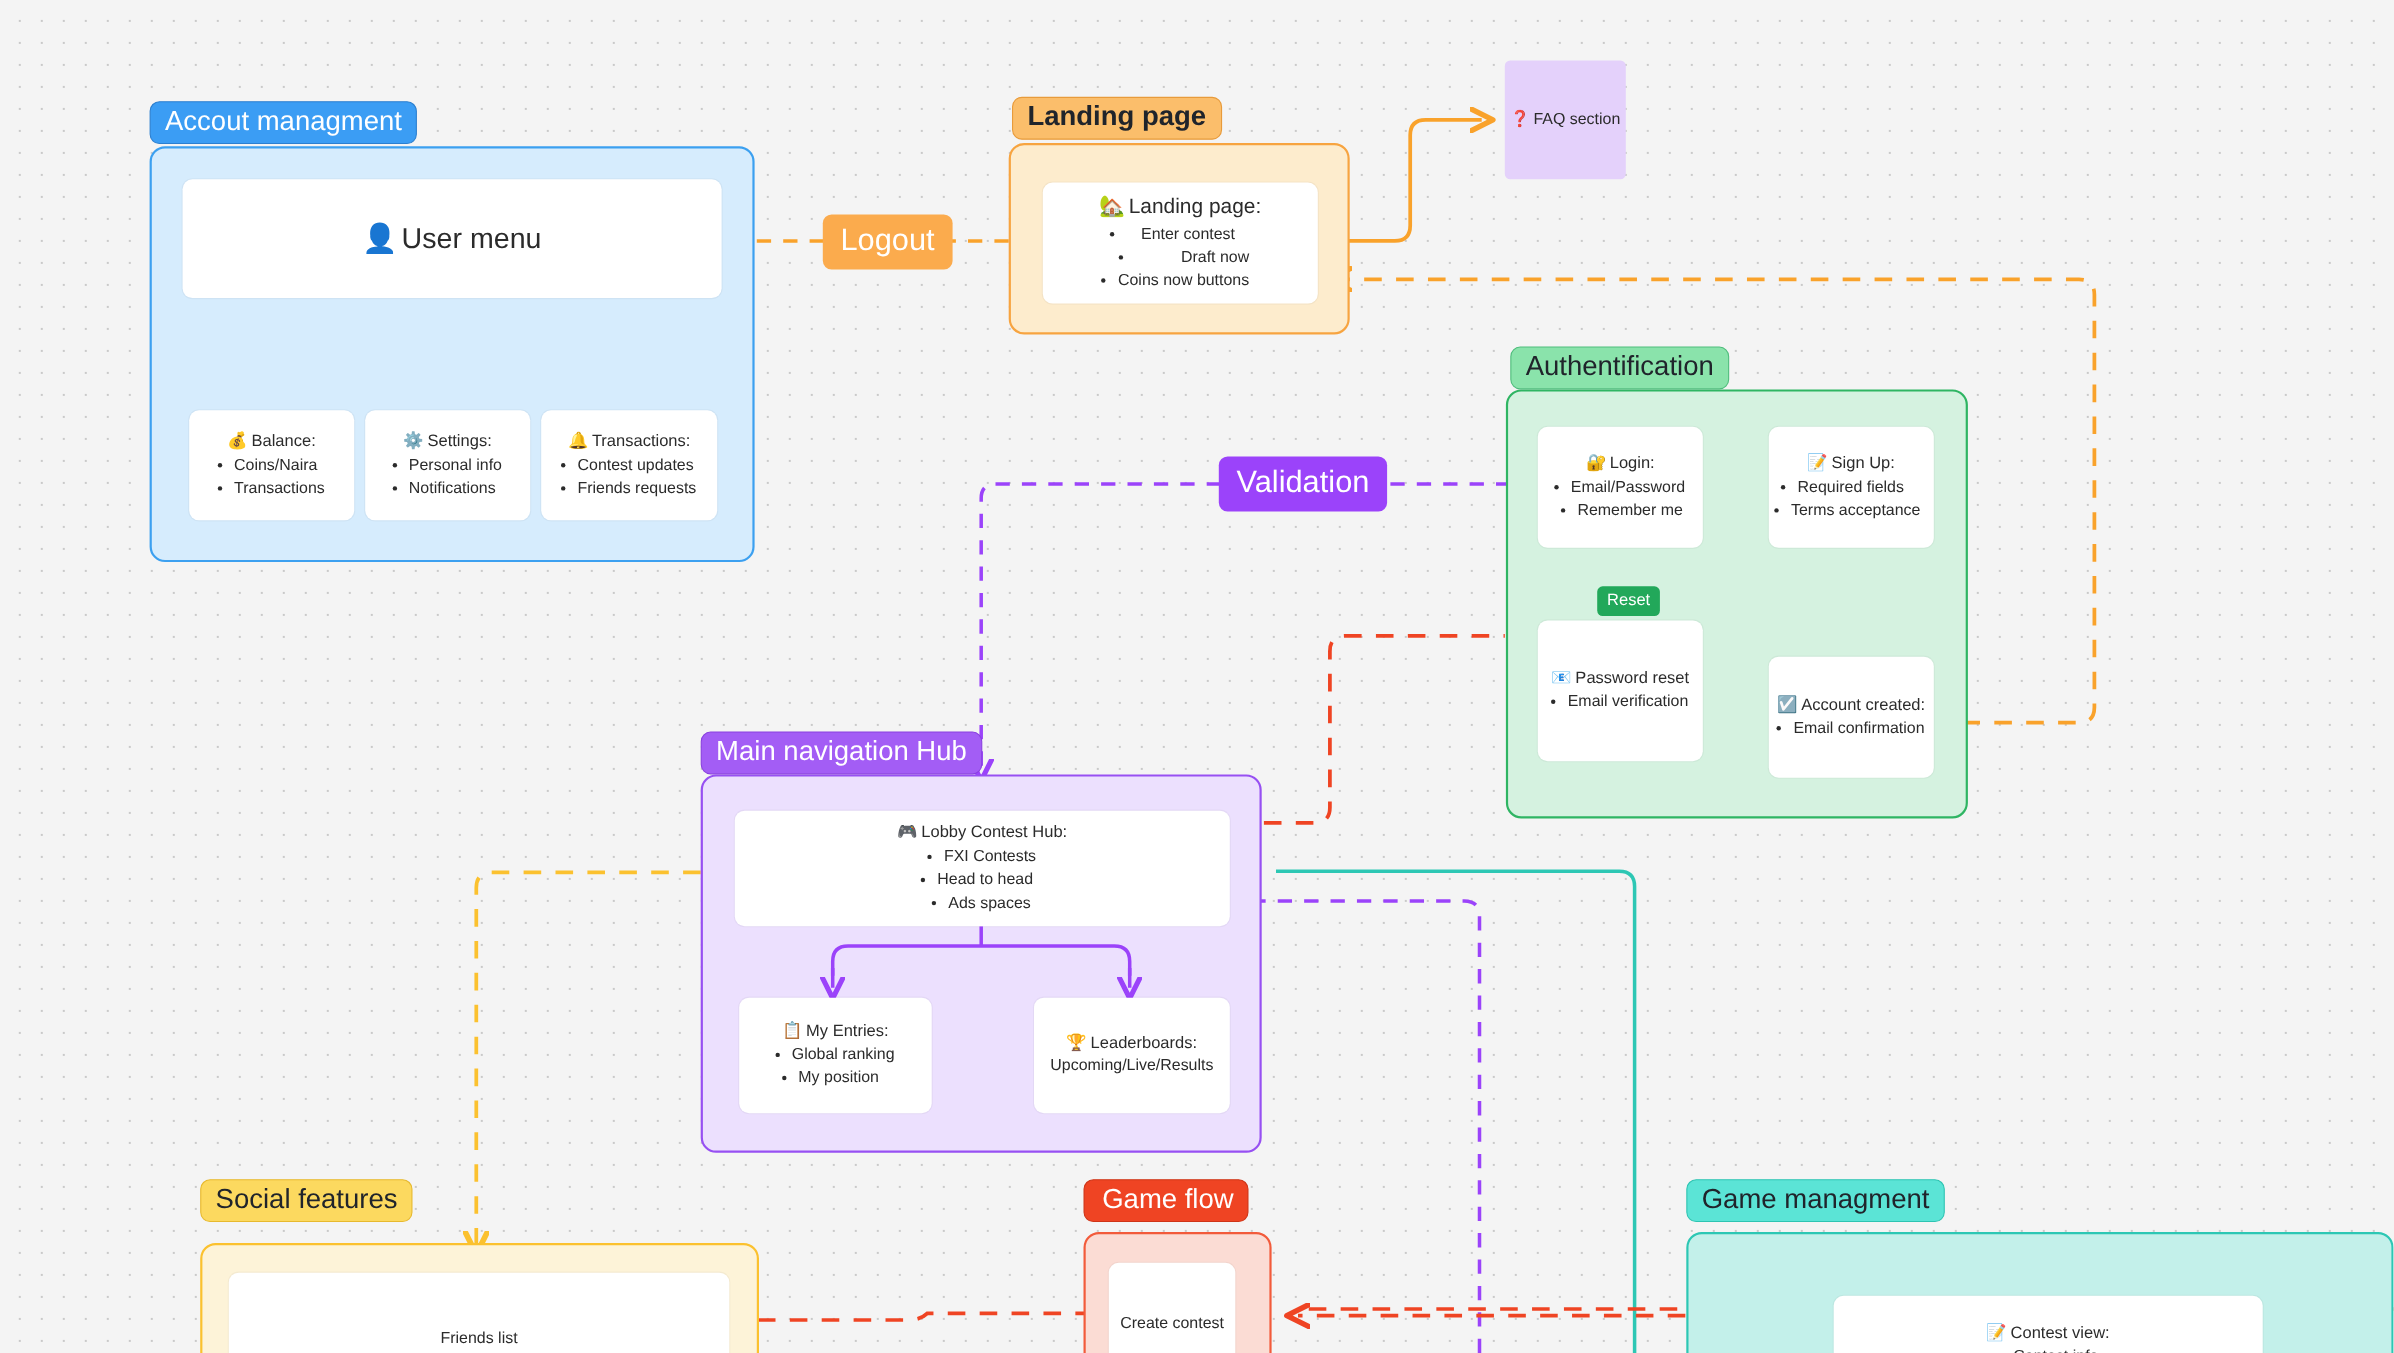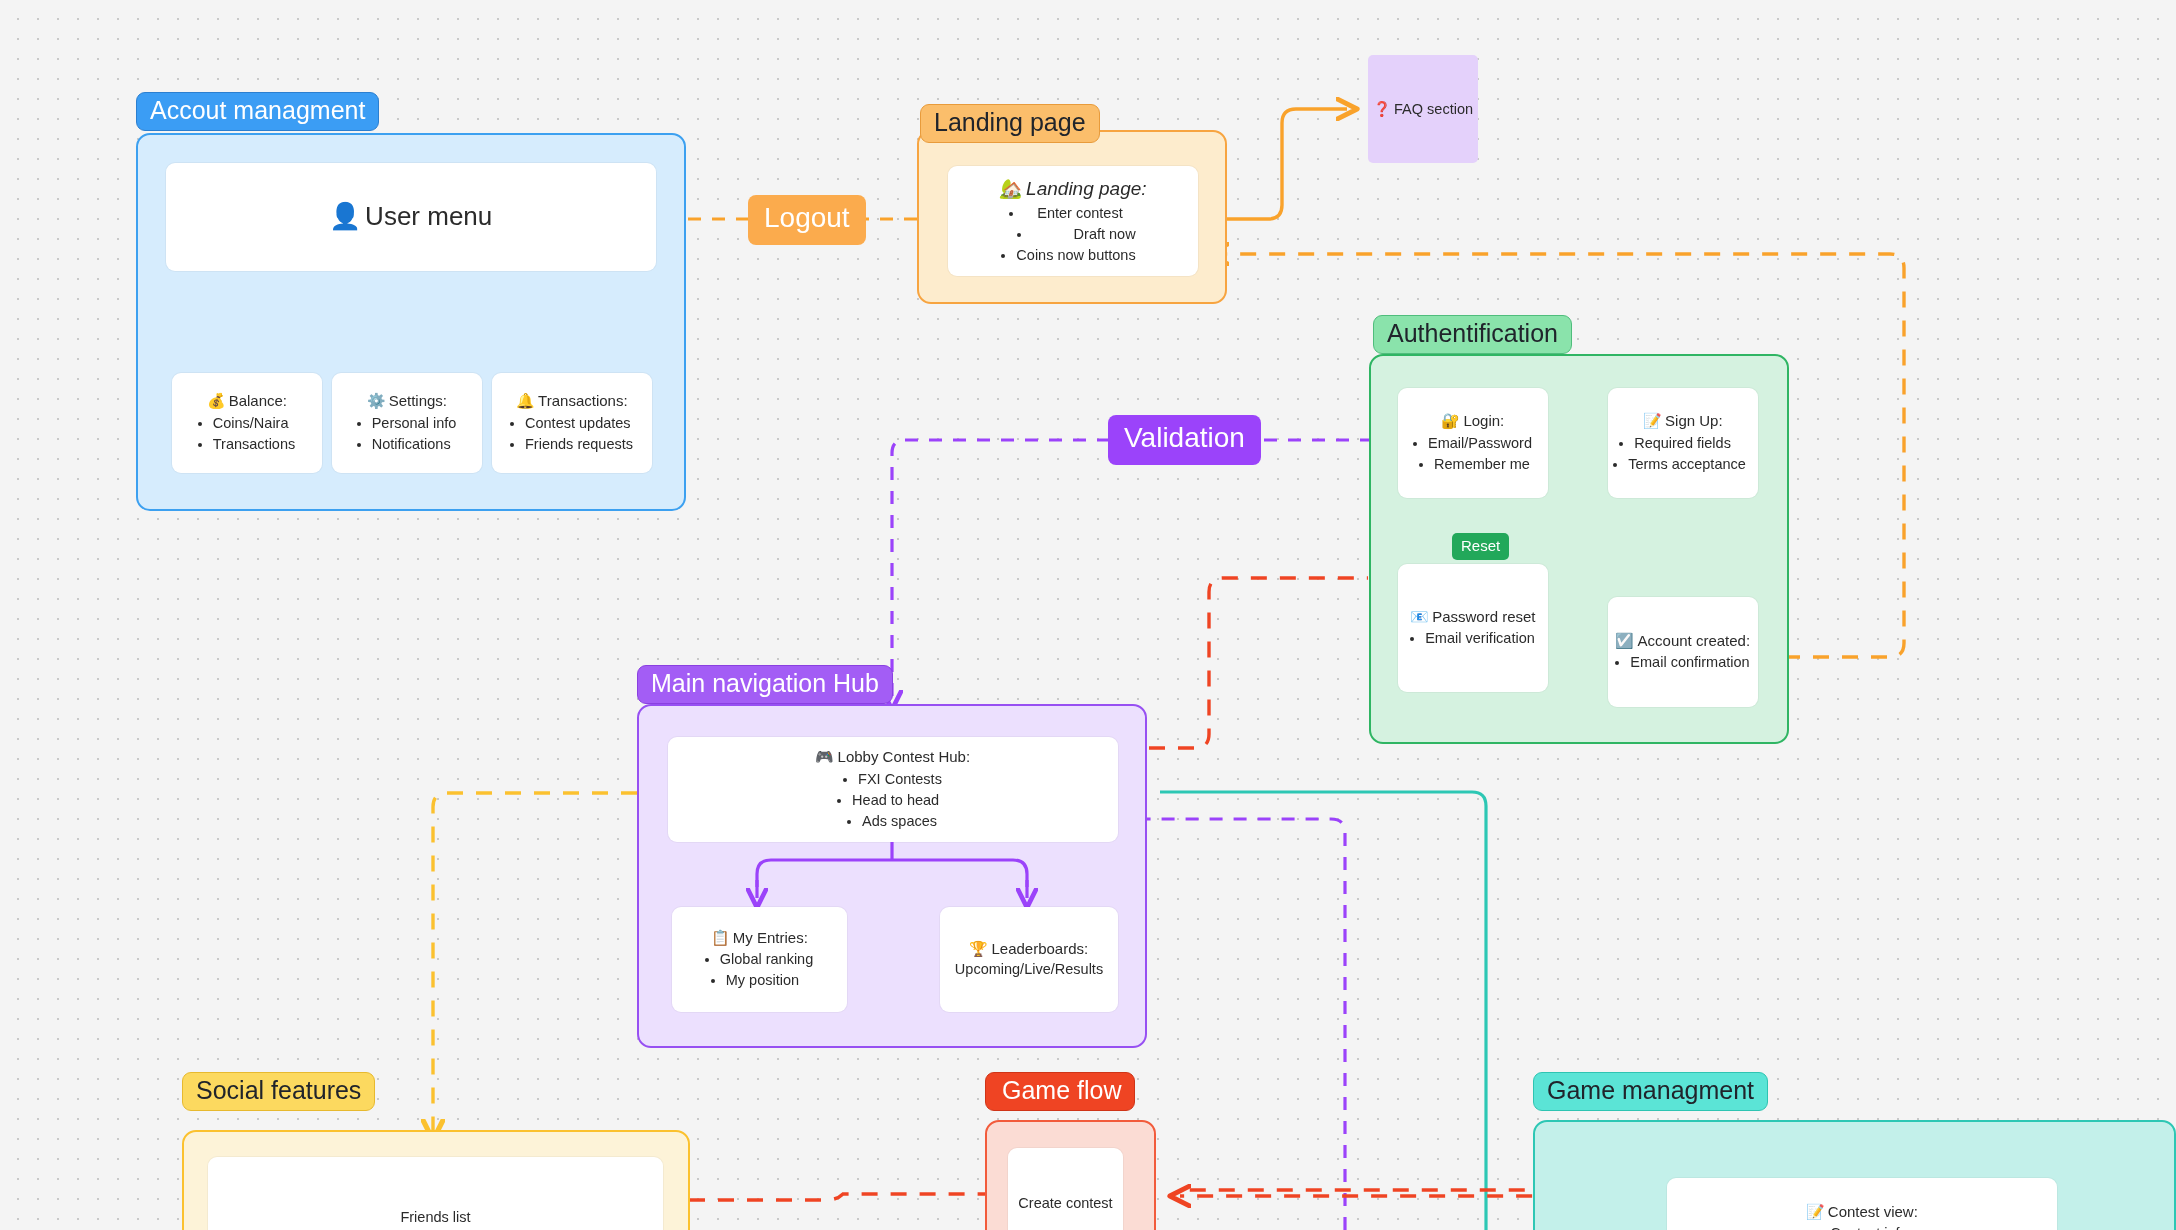--- a/index.html
+++ b/index.html
@@ -195,24 +195,24 @@
   </div>
   <ul>
     <li>Contest updates</li>
     <li>Friends requests</li>
   </ul>
 </div>
 
 <div class="edge-label" style="left:748px;top:195px;background:#fbab4d;">Logout</div>
 
 <div class="group g-landing" style="left:917px;top:130px;width:310px;height:174px;"></div>
-<div class="group-title t-landing" style="left:920px;top:104px;">Landing page</div>
+<div class="group-title t-landing" style="left:920px;top:88px;font-weight:bold;">Landing page</div>
 
 <div class="card" style="left:948px;top:166px;width:250px;height:110px;">
-  <div class="hdr" style="font-size:19px;font-style:italic;">
+  <div class="hdr" style="font-size:19px;">
     <span class="ico">🏡</span><span>Landing page:</span>
   </div>
   <ul style="text-align:center;margin-top:2px;">
     <li>Enter contest</li>
     <li style="margin-left:22px;text-align:right;">Draft now</li>
     <li style="margin-left:6px;">Coins now buttons</li>
   </ul>
 </div>
 
 <div class="card faq-card" style="left:1368px;top:55px;width:110px;height:108px;box-shadow:none;">

